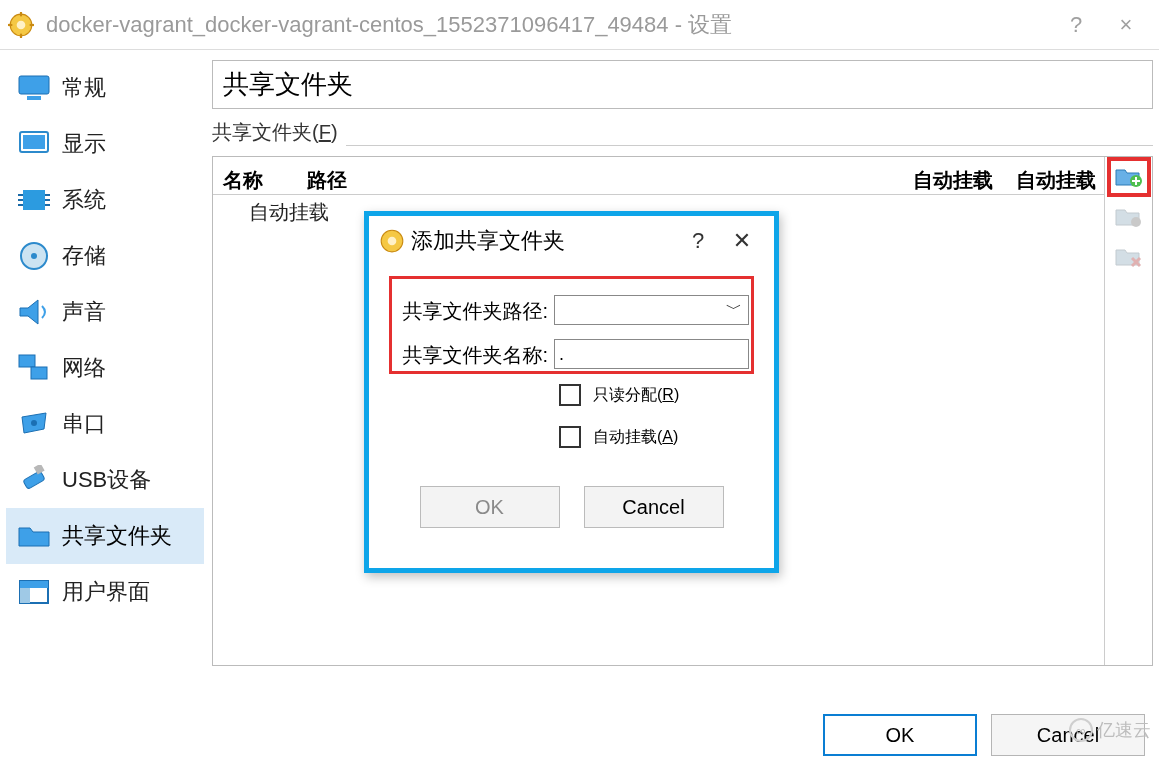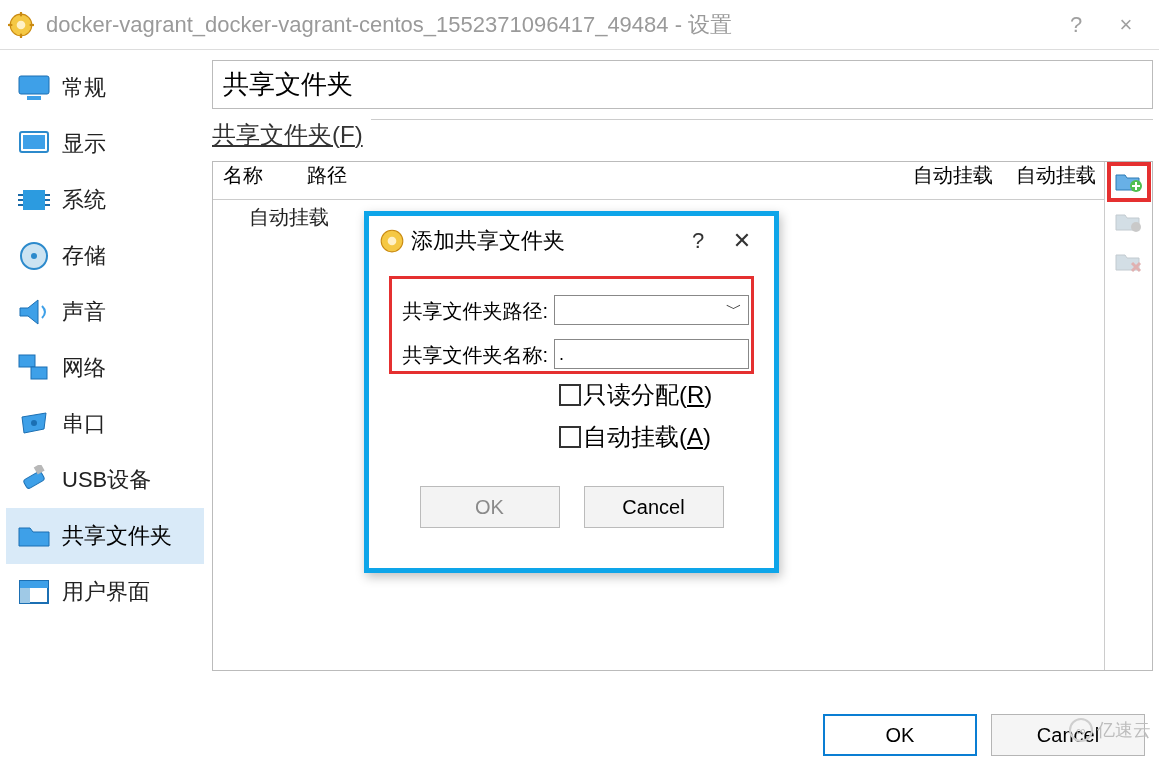--- a/index.html
+++ b/index.html
@@ -13,27 +13,27 @@
 
   
   .body-area { display: flex; height: 650px; padding: 10px 6px 0 6px; gap: 8px; }
   .sidebar { width: 198px; }
   .sidebar-item { display: flex; align-items: center; height: 56px; padding: 0 8px; font-size: 22px; color: #222; cursor: default; }
   .sidebar-item .s-icon { width: 40px; height: 34px; margin-right: 8px; display: flex; align-items: center; justify-content: center; }
   .sidebar-item.selected { background: #d9eaf8; color: #000; }
   
   .main { flex: 1; display: flex; flex-direction: column; }
   .panel-title-box { border: 1px solid #bbb; padding: 6px 10px; font-size: 26px; margin-bottom: 10px; }
-  .group-label { font-size: 24px; color: #333; display: flex; align-items: flex-start; text-decoration: underline; }
+  .group-label { font-size: 20px; color: #333; display: flex; align-items: flex-end; }
   .group-label .line { flex: 1; height: 1px; background: #ccc; margin-left: 8px; }
   .group-label u { text-decoration: underline; }
   
   .folder-area { border: 1px solid #bbb; margin-top: 10px; position: relative; height: 510px; display:flex; }
   .folder-table { flex: 1; }
-  .folder-header { display: flex; border-bottom: 1px solid #ccc; height: 38px; align-items: flex-start; font-size: 20px; }
+  .folder-header { display: flex; border-bottom: 1px solid #ccc; height: 38px; align-items: flex-end; font-size: 20px; font-weight: bold; }
   .fh-name { width: 62px; padding-left: 10px; }
   .fh-path { flex: 1; margin-left: 32px; }
   .fh-auto { width: 110px; text-align: center; }
   .fh-perm { width: 96px; text-align: center; overflow:hidden; }
   .folder-row { display:flex; padding: 4px 0 0 36px; font-size:20px; color:#222; }
   
   .side-toolbar { width: 48px; display:flex; flex-direction:column; align-items:center; padding-top:0; border-left: 1px solid #ccc; }
   .tool-btn { width: 44px; height: 40px; display:flex; align-items:center; justify-content:center; margin: 0; }
   .tool-btn.highlight { border: 4px solid #e53030; }
   .tool-btn.disabled svg { opacity: 0.45; }
@@ -48,21 +48,21 @@
   .modal-title { display:flex; align-items:center; height:50px; padding: 0 10px; }
   .modal-title .mt-text { font-size: 22px; flex:1; margin-left:6px; }
   .modal-title .mbtn { width: 44px; text-align:center; font-size:22px; color:#333; }
   .modal-body { padding: 10px 20px 0 20px; }
   .form-row { display:flex; align-items:flex-end; height:44px; }
   .form-row label { width: 160px; font-size:20px; text-align:right; padding-right:6px; }
   .form-row .input-wrap { flex:1; position:relative; }
   .form-row input[type=text] { width: 100%; height: 30px; border:1px solid #888; font-size:18px; padding:0 4px; }
   .combo { width:100%; height:30px; border:1px solid #888; position:relative; background:#fff; }
   .combo .chev { position:absolute; right:6px; top:3px; font-size:16px; color:#333; }
-  .check-row { display:flex; align-items:center; height:42px; padding-left: 170px; font-size:24px; gap:2px; }
+  .check-row { display:flex; align-items:center; height:42px; padding-left: 170px; font-size:16px; gap:12px; }
   .check-row .cb { width:22px; height:22px; border:2px solid #333; background:#fff; }
   .modal-buttons { display:flex; justify-content:center; gap:24px; margin-top: 28px; }
   .mbtn-box { width: 140px; height: 42px; border:1px solid #bbb; background:#f3f3f3; font-size:20px; display:flex; align-items:center; justify-content:center; }
   .mbtn-box.disabled { color:#8a8a8a; }
 
   
   .watermark { position:absolute; right:8px; bottom:36px; color:#bdbdbd; font-size:18px; display:flex; align-items:center; gap:4px; }
   .watermark .circ { width:24px; height:24px; border:2px solid #cfcfcf; border-radius:50%; display:inline-flex; align-items:center; justify-content:center; font-size:13px; }
 </style>
 </head>

